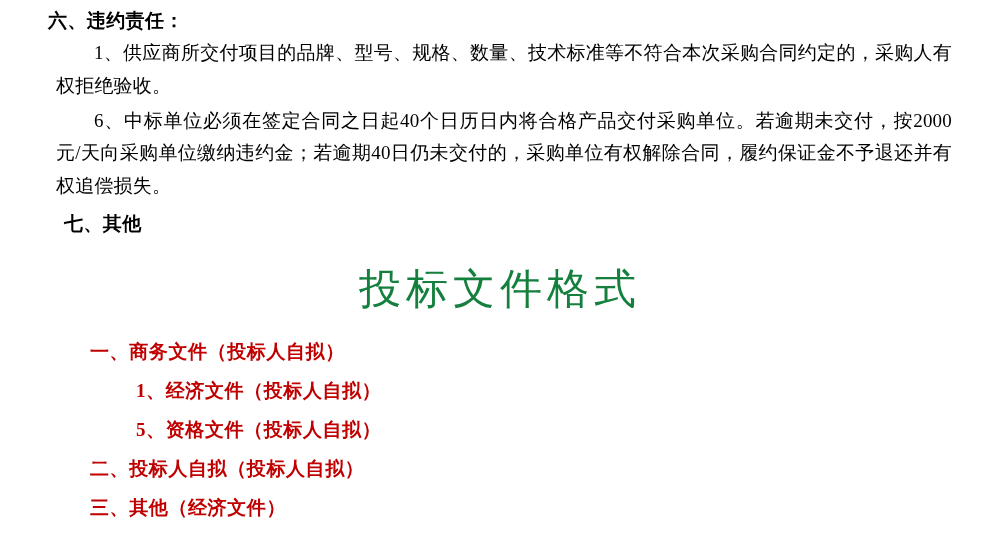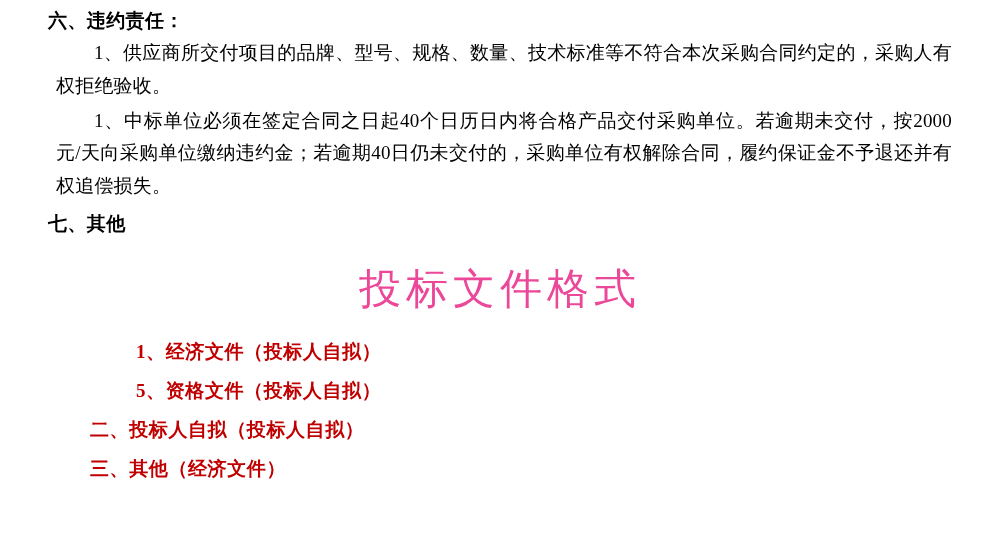--- a/index.html
+++ b/index.html
@@ -37,31 +37,31 @@
     margin: 0 0 2px 8px;
     text-align: justify;
     text-justify: inter-ideograph;
     text-indent: 2em;
     letter-spacing: 0.2px;
   }
   .heading-other {
     font-size: 19px;
     font-weight: bold;
     line-height: 1.6;
-    margin: 6px 0 0 0;
+    margin: 6px 0 0 16px;
     letter-spacing: 0.4px;
   }
   .doc-title {
     text-align: center;
     font-size: 42px;
     font-family: "Liberation Serif", "DejaVu Serif", serif;
     letter-spacing: 5px;
     margin: 22px 0 16px 0;
     font-weight: normal;
-    color: #ec4899;
+    color: #15803d;
   }
   .toc {
     padding: 0 0 0 48px;
   }
   .toc-item {
     color: #c00000;
     font-size: 19px;
     font-weight: bold;
     line-height: 2.05;
     letter-spacing: 0.6px;
@@ -73,27 +73,28 @@
 <body>
 
 <div class="page">
 
   <div class="body-block">
 
     <div class="heading">六、违约责任：</div>
 
     <p class="para">1、供应商所交付项目的品牌、型号、规格、数量、技术标准等不符合本次采购合同约定的，采购人有权拒绝验收。</p>
 
-    <p class="para">1、中标单位必须在签定合同之日起40个日历日内将合格产品交付采购单位。若逾期未交付，按2000元/天向采购单位缴纳违约金；若逾期40日仍未交付的，采购单位有权解除合同，履约保证金不予退还并有权追偿损失。</p>
+    <p class="para">6、中标单位必须在签定合同之日起40个日历日内将合格产品交付采购单位。若逾期未交付，按2000元/天向采购单位缴纳违约金；若逾期40日仍未交付的，采购单位有权解除合同，履约保证金不予退还并有权追偿损失。</p>
 
     <div class="heading-other">七、其他</div>
   </div>
 
   <div class="doc-title">投标文件格式</div>
 
   <div class="toc">
+    <div class="toc-item level-1">一、商务文件（投标人自拟）</div>
     <div class="toc-item level-2">1、经济文件（投标人自拟）</div>
     <div class="toc-item level-2">5、资格文件（投标人自拟）</div>
     <div class="toc-item level-1">二、投标人自拟（投标人自拟）</div>
     <div class="toc-item level-1">三、其他（经济文件）</div>
   </div>
 
 </div>
 
 </body></html>

